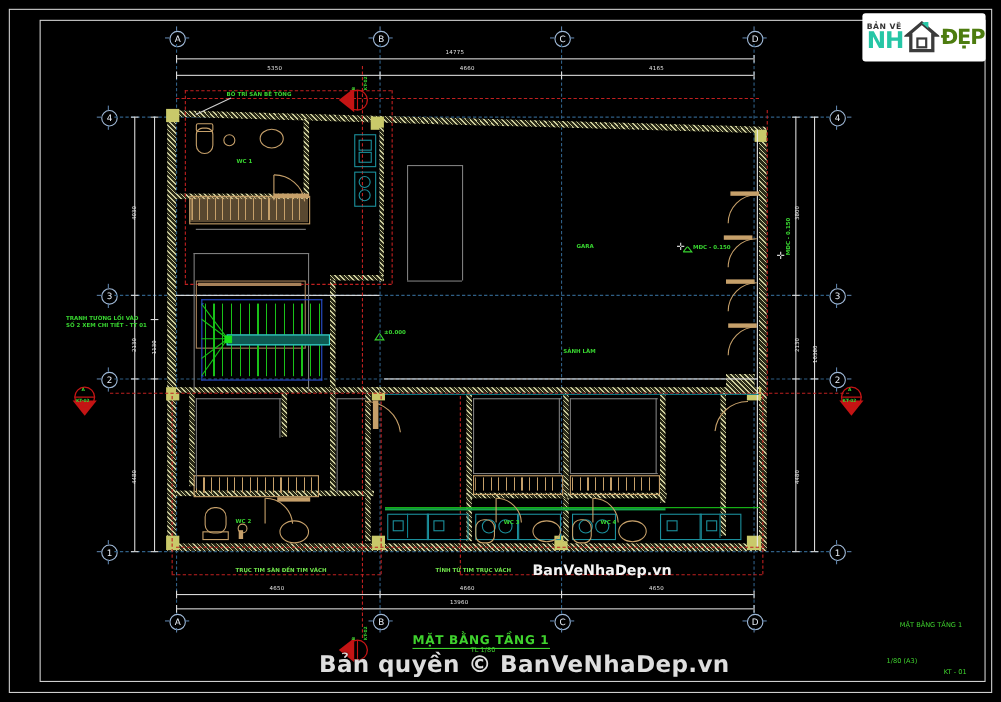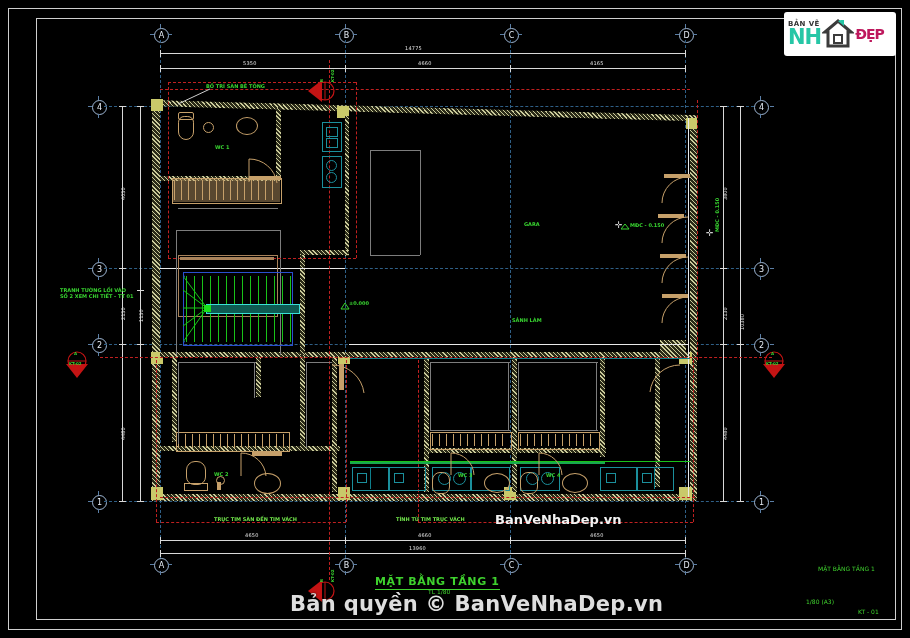--- a/index.html
+++ b/index.html
@@ -7,21 +7,21 @@
   #stage{position:relative;width:910px;height:638px;background:#000;}
   .abs{position:absolute;}
   
   .frame-outer{left:8px;top:8px;width:894px;height:622px;border:1px solid #cfcfcf;box-sizing:border-box;}
   .frame-inner{left:36px;top:18px;width:860px;height:602px;border:1px solid #cfcfcf;box-sizing:border-box;}
   
   .logo{left:784px;top:12px;width:112px;height:44px;background:#fff;border-radius:3px;display:flex;align-items:center;padding:2px 4px;box-sizing:border-box;}
   .logo .txtblock{display:flex;flex-direction:column;line-height:1;}
   .logo .ban{font-size:7px;font-weight:bold;color:#333;letter-spacing:.4px;}
   .logo .nh{font-size:21px;font-weight:bold;color:#26c6a6;letter-spacing:-1px;margin-top:-1px;}
-  .logo .dep{font-size:14px;font-weight:bold;color:#be185d;letter-spacing:-1px;}
+  .logo .dep{font-size:19px;font-weight:bold;color:#4d7c0f;letter-spacing:-1px;}
   .logo svg{display:block;}
   
   .bub{width:13px;height:13px;border:1px solid #9fb8d6;border-radius:50%;color:#e8eef7;font-size:8px;
        display:flex;align-items:center;justify-content:center;background:#000;}
   .bub-t{position:absolute;}
   .tick{position:absolute;background:#5b7fa6;}
   
   .gl-v{position:absolute;width:0;border-left:1px dashed #2f5f86;}
   .gl-h{position:absolute;height:0;border-top:1px dashed #2f5f86;}
   
@@ -520,19 +520,19 @@
     <span class="abs greentxt" style="left:24px;top:4px;font-size:4px;transform:rotate(-90deg);transform-origin:0 0;">KT-02</span>
   </div>
 
   <div class="title" style="left:375px;top:575px;">MẶT BẰNG TẦNG 1</div>
   <div class="subtitle" style="left:428px;top:588px;">TL 1/80</div>
 
   <div class="tb" style="left:818px;top:565px;">MẶT BẰNG TẦNG 1</div>
   <div class="tb" style="left:806px;top:598px;">1/80  (A3)</div>
   <div class="tb" style="left:858px;top:608px;">KT - 01</div>
 
-  <div class="wm2" style="left:495px;top:512px;">BanVeNhaDep.vn</div>
+  <div class="wm2" style="left:484px;top:512px;">BanVeNhaDep.vn</div>
   <div class="wm1" style="left:290px;top:592px;">Bản quyền © BanVeNhaDep.vn</div>
 
   <div class="crossm" style="left:615px;top:220px;">✛</div>
   <div class="crossm" style="left:706px;top:228px;">✛</div>
 
 </div>
 
 </body></html>

